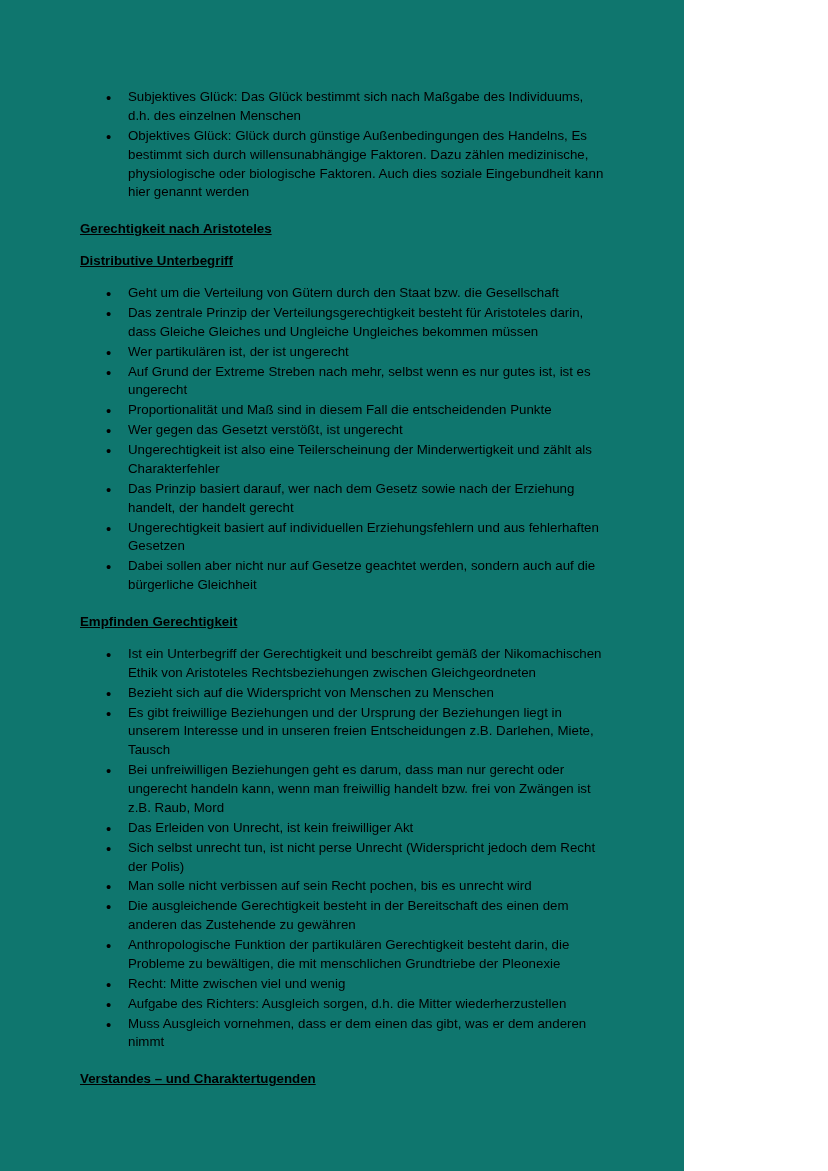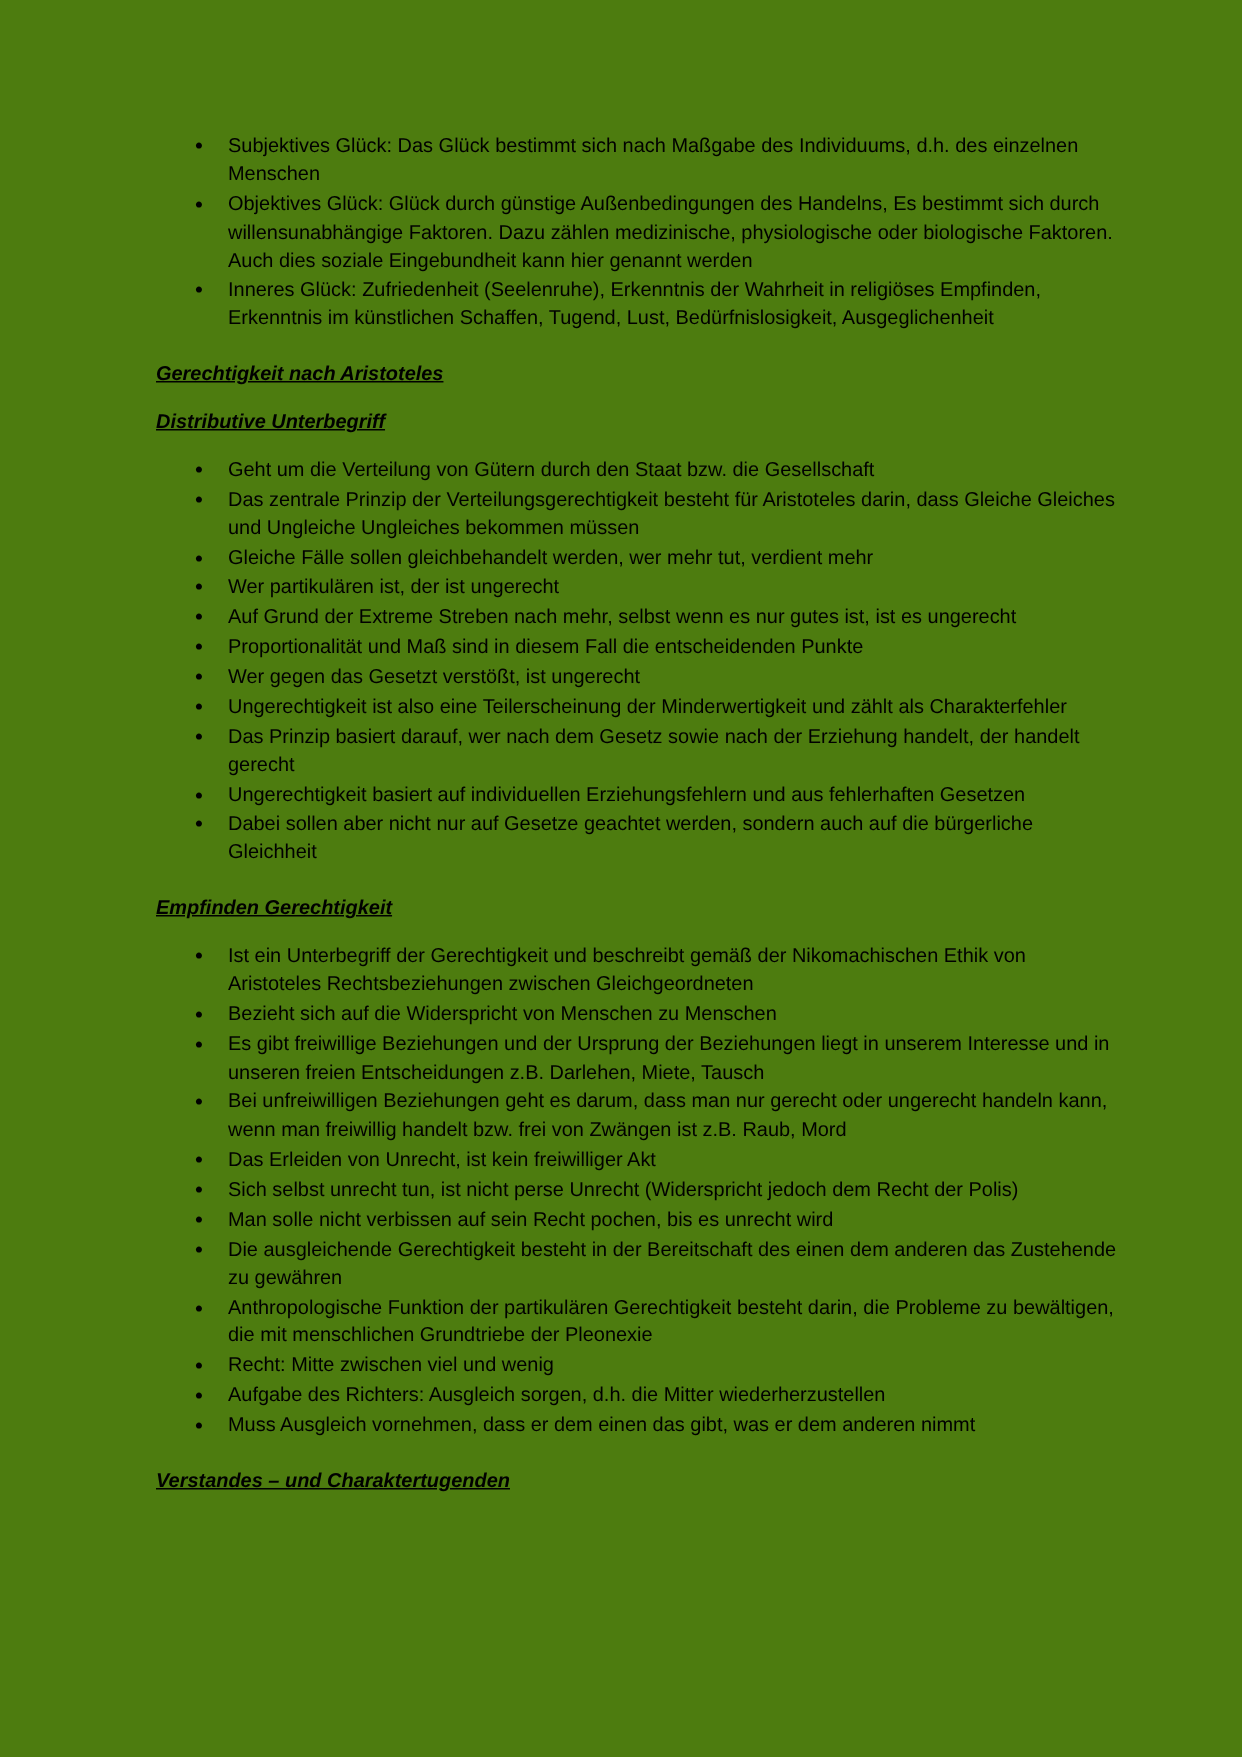--- a/index.html
+++ b/index.html
@@ -7,25 +7,25 @@
     padding: 0;
     background: #ffffff;
   }
   body {
     width: 828px;
     min-height: 1171px;
     font-family: "Liberation Sans", sans-serif;
     color: #000000;
   }
   .page {
-    width: 828px;
+    width: 684px;
     min-height: 1171px;
     box-sizing: border-box;
-    padding: 88px 80px 60px 104px;
-    background: #4d7c0f;
+    padding: 88px 80px 60px 80px;
+    background: #0f766e;
   }
   .doc {
     font-size: 13.3px;
     line-height: 1.42;
   }
   ul.bullets {
     list-style: none;
     margin: 0 0 0 0;
     padding: 0;
   }
@@ -42,55 +42,52 @@
     top: -1px;
     font-size: 15px;
     line-height: 1.42;
   }
   .heading {
     font-weight: bold;
     text-decoration: underline;
     font-size: 13.3px;
     margin: 0;
     padding-left: 0;
-    font-style: italic;
   }
   .block-gap-lg { height: 17px; }
   .block-gap-md { height: 13px; }
   .section { margin: 0; }
 </style>
 </head>
 <body>
 
 <div class="page">
   <div class="doc">
 
     <section class="section">
       <ul class="bullets">
         <li>Subjektives Glück: Das Glück bestimmt sich nach Maßgabe des Individuums, d.h. des einzelnen Menschen</li>
         <li>Objektives Glück: Glück durch günstige Außenbedingungen des Handelns, Es bestimmt sich durch willensunabhängige Faktoren. Dazu zählen medizinische, physiologische oder biologische Faktoren. Auch dies soziale Eingebundheit kann hier genannt werden</li>
-        <li>Inneres Glück: Zufriedenheit (Seelenruhe), Erkenntnis der Wahrheit in religiöses Empfinden, Erkenntnis im künstlichen Schaffen, Tugend, Lust, Bedürfnislosigkeit, Ausgeglichenheit</li>
       </ul>
     </section>
 
     <div class="block-gap-lg"></div>
 
     <h2 class="heading">Gerechtigkeit nach Aristoteles</h2>
 
     <div class="block-gap-md"></div>
 
     <h3 class="heading">Distributive Unterbegriff</h3>
 
     <div class="block-gap-md"></div>
 
     <section class="section">
       <ul class="bullets">
         <li>Geht um die Verteilung von Gütern durch den Staat bzw. die Gesellschaft</li>
         <li>Das zentrale Prinzip der Verteilungsgerechtigkeit besteht für Aristoteles darin, dass Gleiche Gleiches und Ungleiche Ungleiches bekommen müssen</li>
-        <li>Gleiche Fälle sollen gleichbehandelt werden, wer mehr tut, verdient mehr</li>
         <li>Wer partikulären ist, der ist ungerecht</li>
         <li>Auf Grund der Extreme Streben nach mehr, selbst wenn es nur gutes ist, ist es ungerecht</li>
         <li>Proportionalität und Maß sind in diesem Fall die entscheidenden Punkte</li>
         <li>Wer gegen das Gesetzt verstößt, ist ungerecht</li>
         <li>Ungerechtigkeit ist also eine Teilerscheinung der Minderwertigkeit und zählt als Charakterfehler</li>
         <li>Das Prinzip basiert darauf, wer nach dem Gesetz sowie nach der Erziehung handelt, der handelt gerecht</li>
         <li>Ungerechtigkeit basiert auf individuellen Erziehungsfehlern und aus fehlerhaften Gesetzen</li>
         <li>Dabei sollen aber nicht nur auf Gesetze geachtet werden, sondern auch auf die bürgerliche Gleichheit</li>
       </ul>
     </section>

